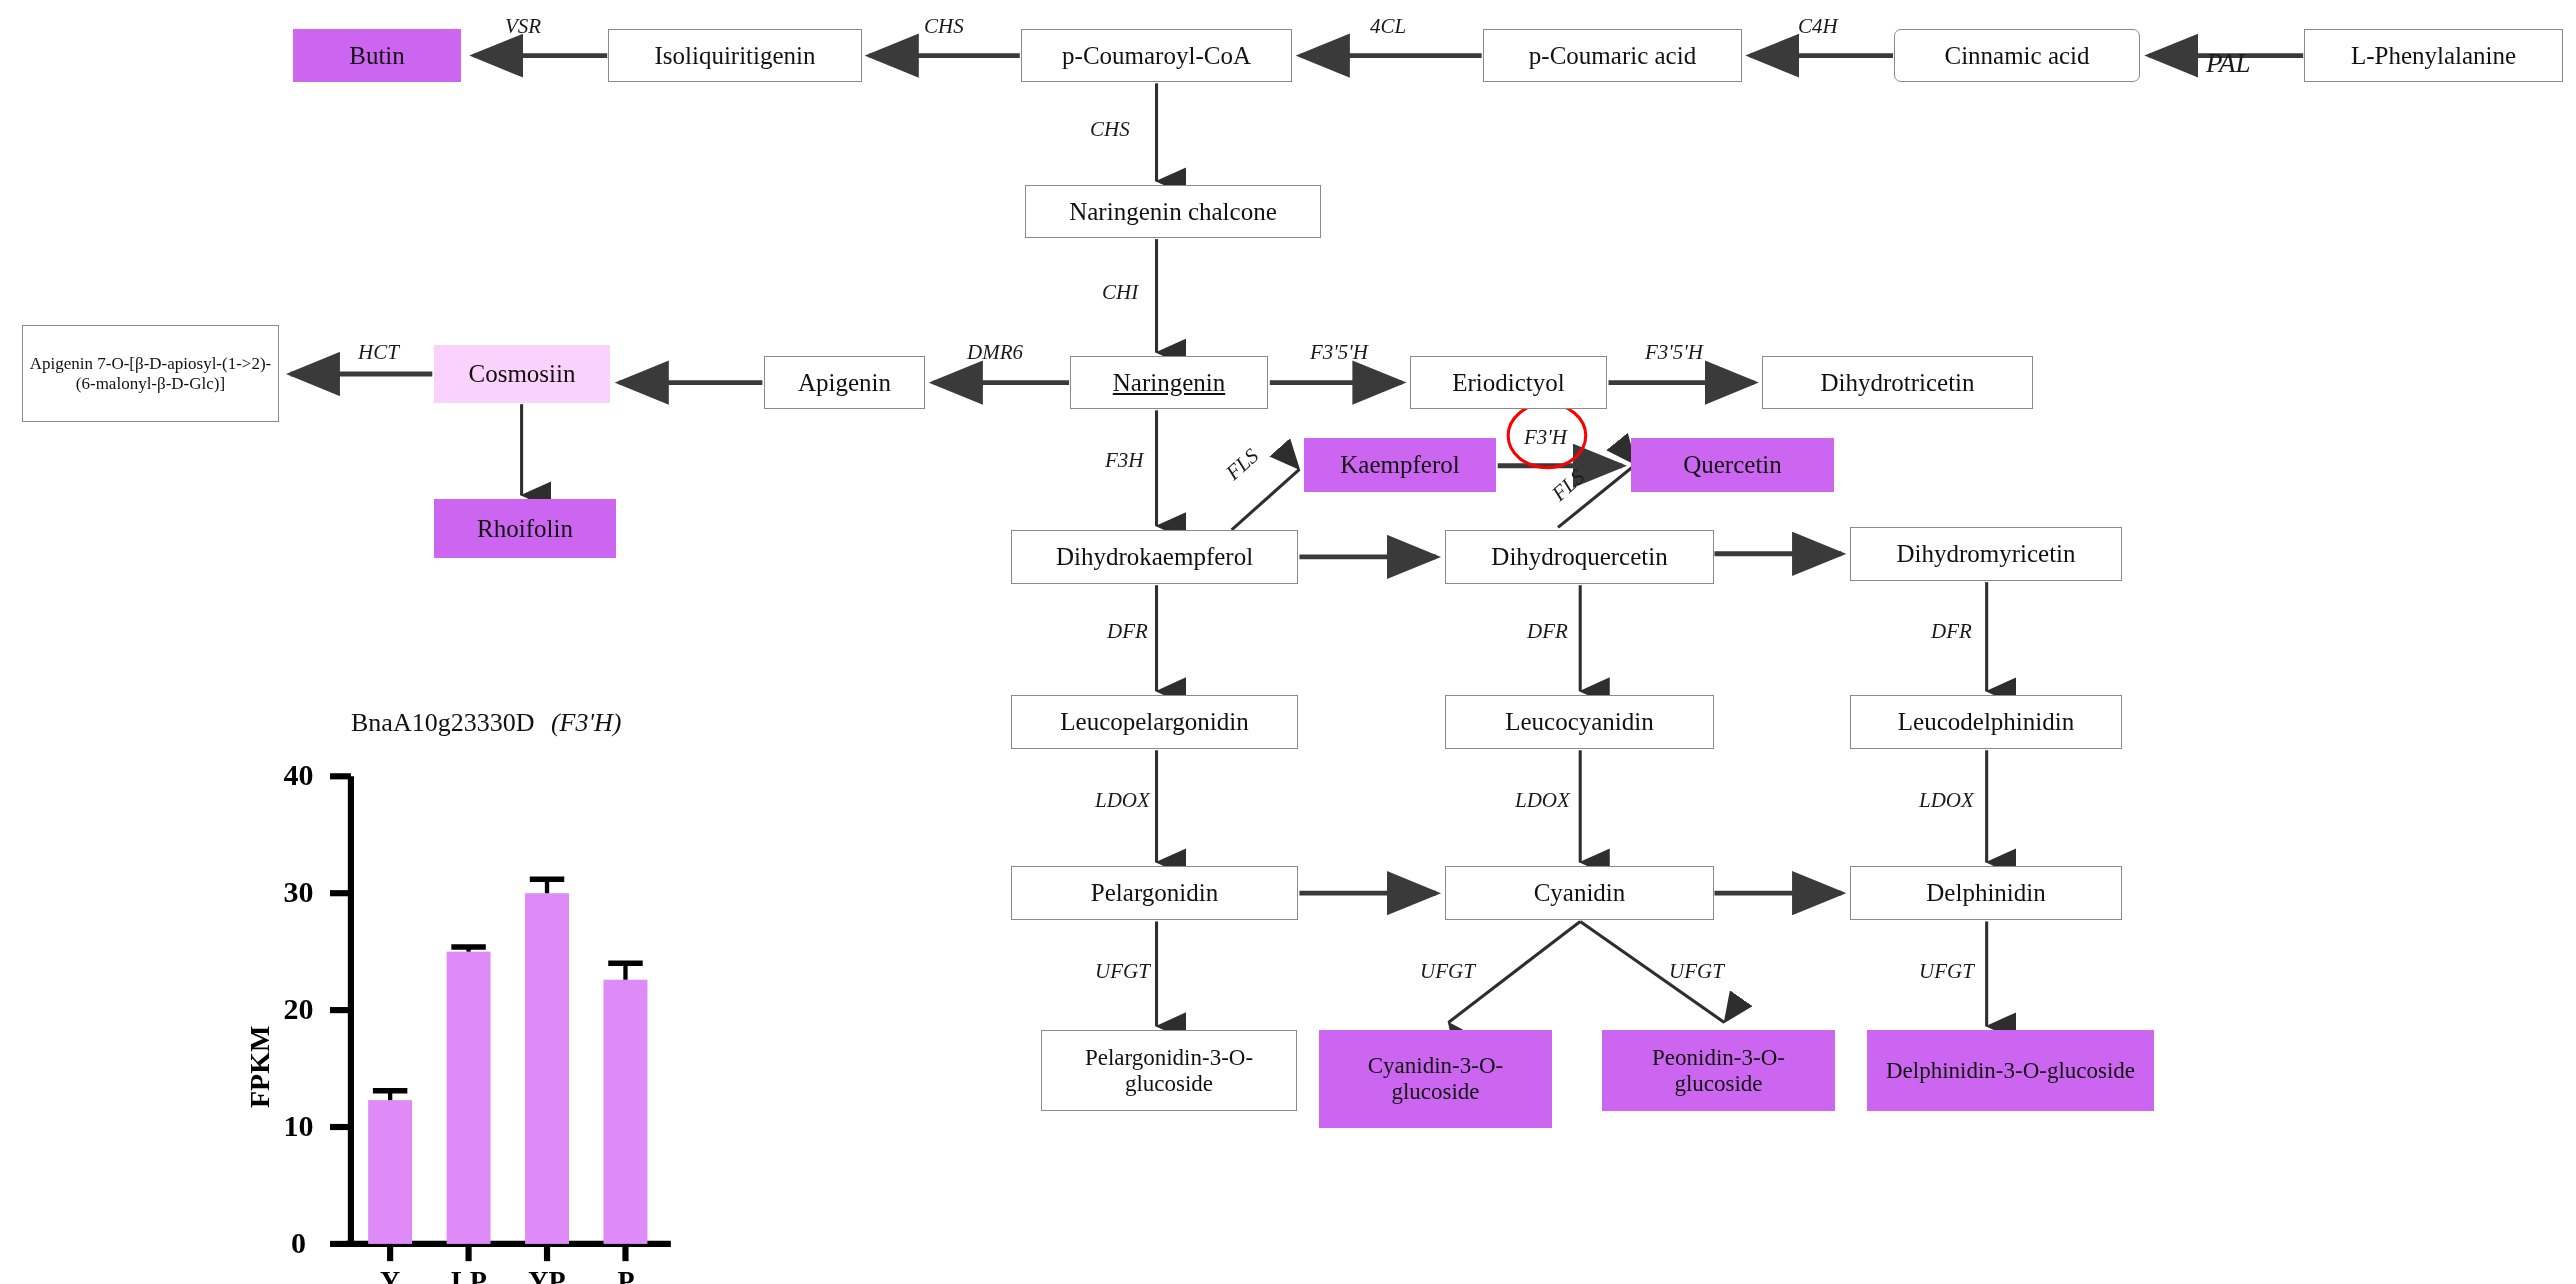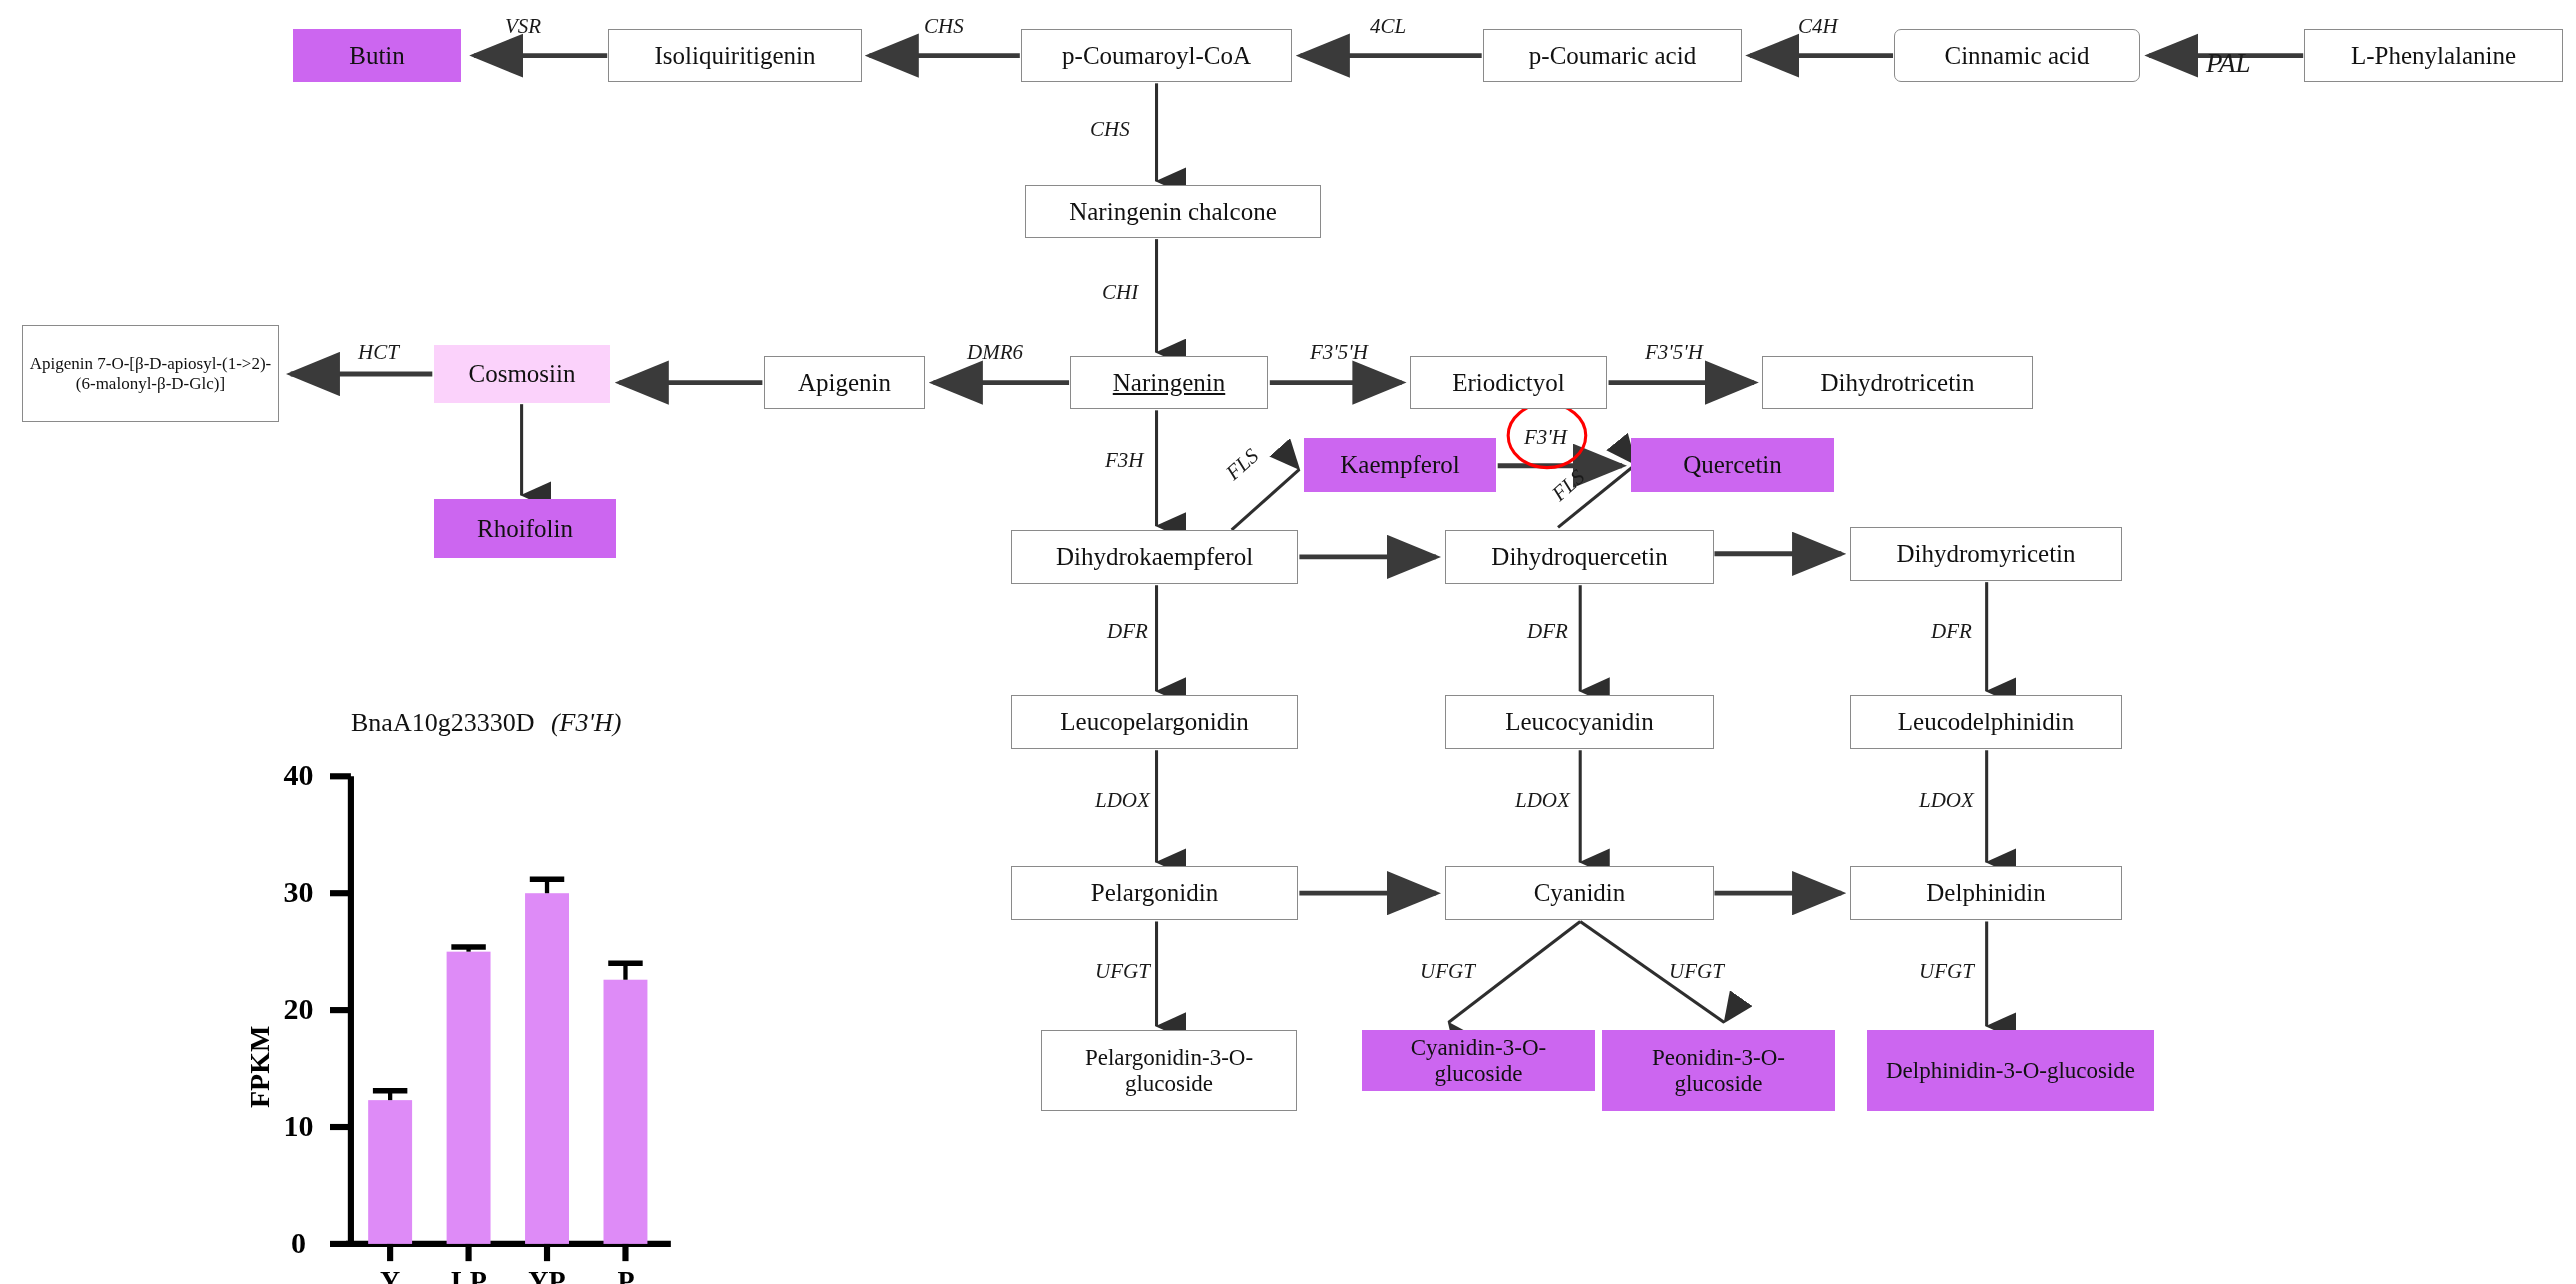--- a/index.html
+++ b/index.html
@@ -90,21 +90,21 @@
       <div class="node boxed" style="left: 1011px; top: 530px; width: 287px; height: 54px; font-size: 25px; padding: 2.5px 6.2px;">Dihydrokaempferol</div>
       <div class="node boxed" style="left: 1445px; top: 530px; width: 269px; height: 54px; font-size: 25px; padding: 2.5px 6.2px;">Dihydroquercetin</div>
       <div class="node boxed" style="left: 1850px; top: 527px; width: 272px; height: 54px; font-size: 25px; padding: 2.5px 6.2px;">Dihydromyricetin</div>
       <div class="node boxed" style="left: 1011px; top: 695px; width: 287px; height: 54px; font-size: 25px; padding: 2.5px 6.2px;">Leucopelargonidin</div>
       <div class="node boxed" style="left: 1445px; top: 695px; width: 269px; height: 54px; font-size: 25px; padding: 2.5px 6.2px;">Leucocyanidin</div>
       <div class="node boxed" style="left: 1850px; top: 695px; width: 272px; height: 54px; font-size: 25px; padding: 2.5px 6.2px;">Leucodelphinidin</div>
       <div class="node boxed" style="left: 1011px; top: 866px; width: 287px; height: 54px; font-size: 25px; padding: 2.5px 6.2px;">Pelargonidin</div>
       <div class="node boxed" style="left: 1445px; top: 866px; width: 269px; height: 54px; font-size: 25px; padding: 2.5px 6.2px;">Cyanidin</div>
       <div class="node boxed" style="left: 1850px; top: 866px; width: 272px; height: 54px; font-size: 25px; padding: 2.5px 6.2px;">Delphinidin</div>
       <div class="node boxed" style="left: 1017px; top: 1030px; width: 256px; height: 81px; font-size: 23px; padding: 2.5px 6.2px; margin-left: 24px;">Pelargonidin-3-O-glucoside</div>
-      <div class="node filled" style="left: 1319px; top: 1030px; width: 233px; height: 61px; background: rgb(204, 102, 240); font-size: 23px; padding: 2.5px 6.2px; margin-left: 43px;">Cyanidin-3-O-glucoside</div>
+      <div class="node filled" style="left: 1319px; top: 1030px; width: 233px; height: 98px; background: rgb(204, 102, 240); font-size: 23px; padding: 2.5px 6.2px;">Cyanidin-3-O-glucoside</div>
       <div class="node filled" style="left: 1602px; top: 1030px; width: 233px; height: 81px; background: rgb(204, 102, 240); font-size: 23px; padding: 2.5px 6.2px;">Peonidin-3-O-glucoside</div>
       <div class="node filled" style="left: 1867px; top: 1030px; width: 287px; height: 81px; background: rgb(204, 102, 240); font-size: 23px; padding: 2.5px 6.2px;">Delphinidin-3-O-glucoside</div>
     </div>
 
   <div id="enzymes">
       <div class="enz" style="left: 505px; top: 13.5px; font-size: 21px;">VSR</div>
       <div class="enz" style="left: 924px; top: 13.5px; font-size: 21px;">CHS</div>
       <div class="enz" style="left: 1370px; top: 13.5px; font-size: 21px;">4CL</div>
       <div class="enz" style="left: 1798px; top: 13.5px; font-size: 21px;">C4H</div>
       <div class="enz" style="left: 2206px; top: 4px; font-size: 27px; margin-top: 44px;">PAL</div>

